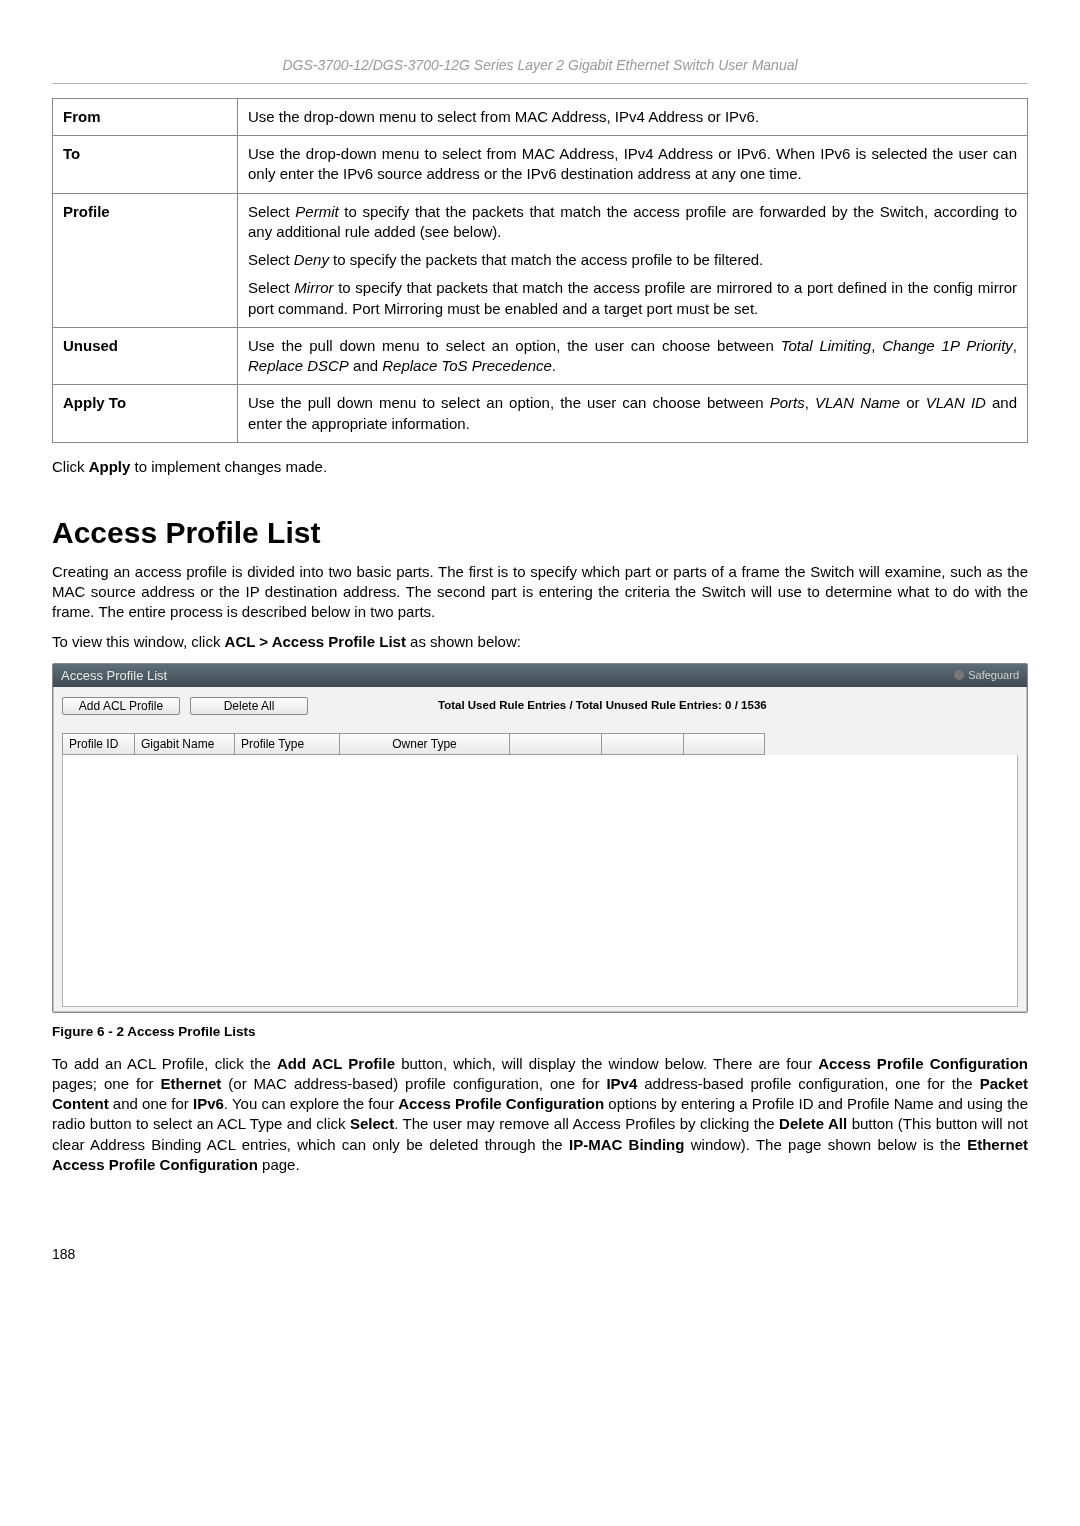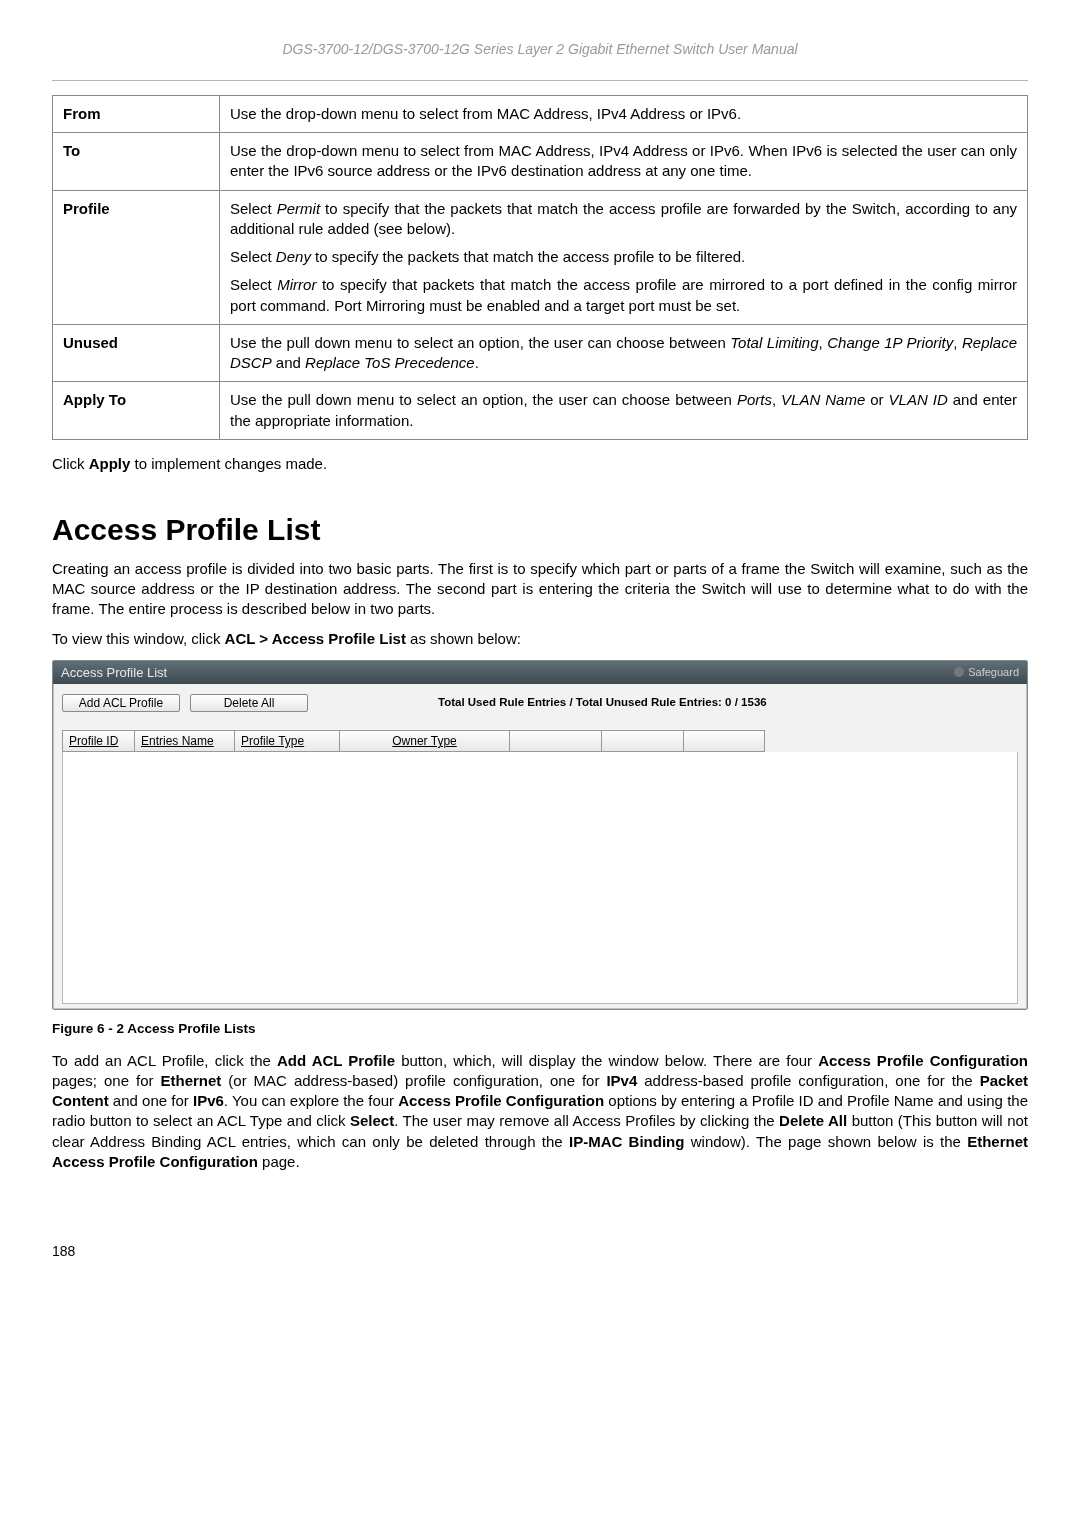--- a/index.html
+++ b/index.html
@@ -12,36 +12,37 @@
     color: #000;
     font-size: 15px;
     line-height: 1.35;
   }
   .doc-header {
     text-align: center;
     color: #9a9a9a;
     font-style: italic;
     font-size: 14px;
     border-bottom: 1px solid #b5b5b5;
-    padding-bottom: 21px;
+    padding-bottom: 8px;
     margin-bottom: 14px;
+    margin-top: 16px;
   }
   table.param-table {
     width: 100%;
     border-collapse: collapse;
     margin-bottom: 14px;
   }
   table.param-table td {
     border: 1px solid #888;
     padding: 8px 10px;
     vertical-align: top;
     text-align: justify;
   }
   table.param-table td.label {
-    width: 167px;
+    width: 185px;
     font-weight: bold;
   }
   .para { margin: 6px 0; text-align: justify; }
   .section-title {
     font-family: Arial, Helvetica, sans-serif;
     font-size: 30px;
     font-weight: bold;
     margin-top: 36px;
     margin-bottom: 8px;
   }
@@ -110,21 +111,20 @@
   .list-header {
     display: flex;
   }
   .list-header .hcell {
     font-size: 12px;
     background: linear-gradient(#fdfdfd,#e8e8e8);
     border: 1px solid #999;
     border-right: none;
     padding: 2px 6px;
     white-space: nowrap;
-    text-decoration: underline;
   }
   .list-header .hcell:last-child { border-right: 1px solid #999; }
   .hc-id { width: 72px; }
   .hc-name { width: 100px; }
   .hc-type { width: 105px; }
   .hc-owner { width: 170px; text-align: center; }
   .hc-blank { background: linear-gradient(#fdfdfd,#e8e8e8); border:1px solid #999; }
   .hc-b1 { width: 92px; }
   .hc-b2 { width: 82px; }
   .hc-b3 { width: 82px; }
@@ -200,21 +200,21 @@
     </span>
   </div>
   <div class="panel-body">
     <div class="btnrow">
       <button class="ui-btn">Add ACL Profile</button>
       <button class="ui-btn">Delete All</button>
       <span class="rule-entries">Total Used Rule Entries / Total Unused Rule Entries: 0 / 1536</span>
     </div>
     <div class="list-header">
       <div class="hcell hc-id">Profile ID</div>
-      <div class="hcell hc-name">Entries Name</div>
+      <div class="hcell hc-name">Gigabit Name</div>
       <div class="hcell hc-type">Profile Type</div>
       <div class="hcell hc-owner">Owner Type</div>
       <div class="hcell hc-blank hc-b1"></div>
       <div class="hcell hc-blank hc-b2"></div>
       <div class="hcell hc-blank hc-b3"></div>
     </div>
     <div class="list-wrap"></div>
   </div>
 </div>
 

